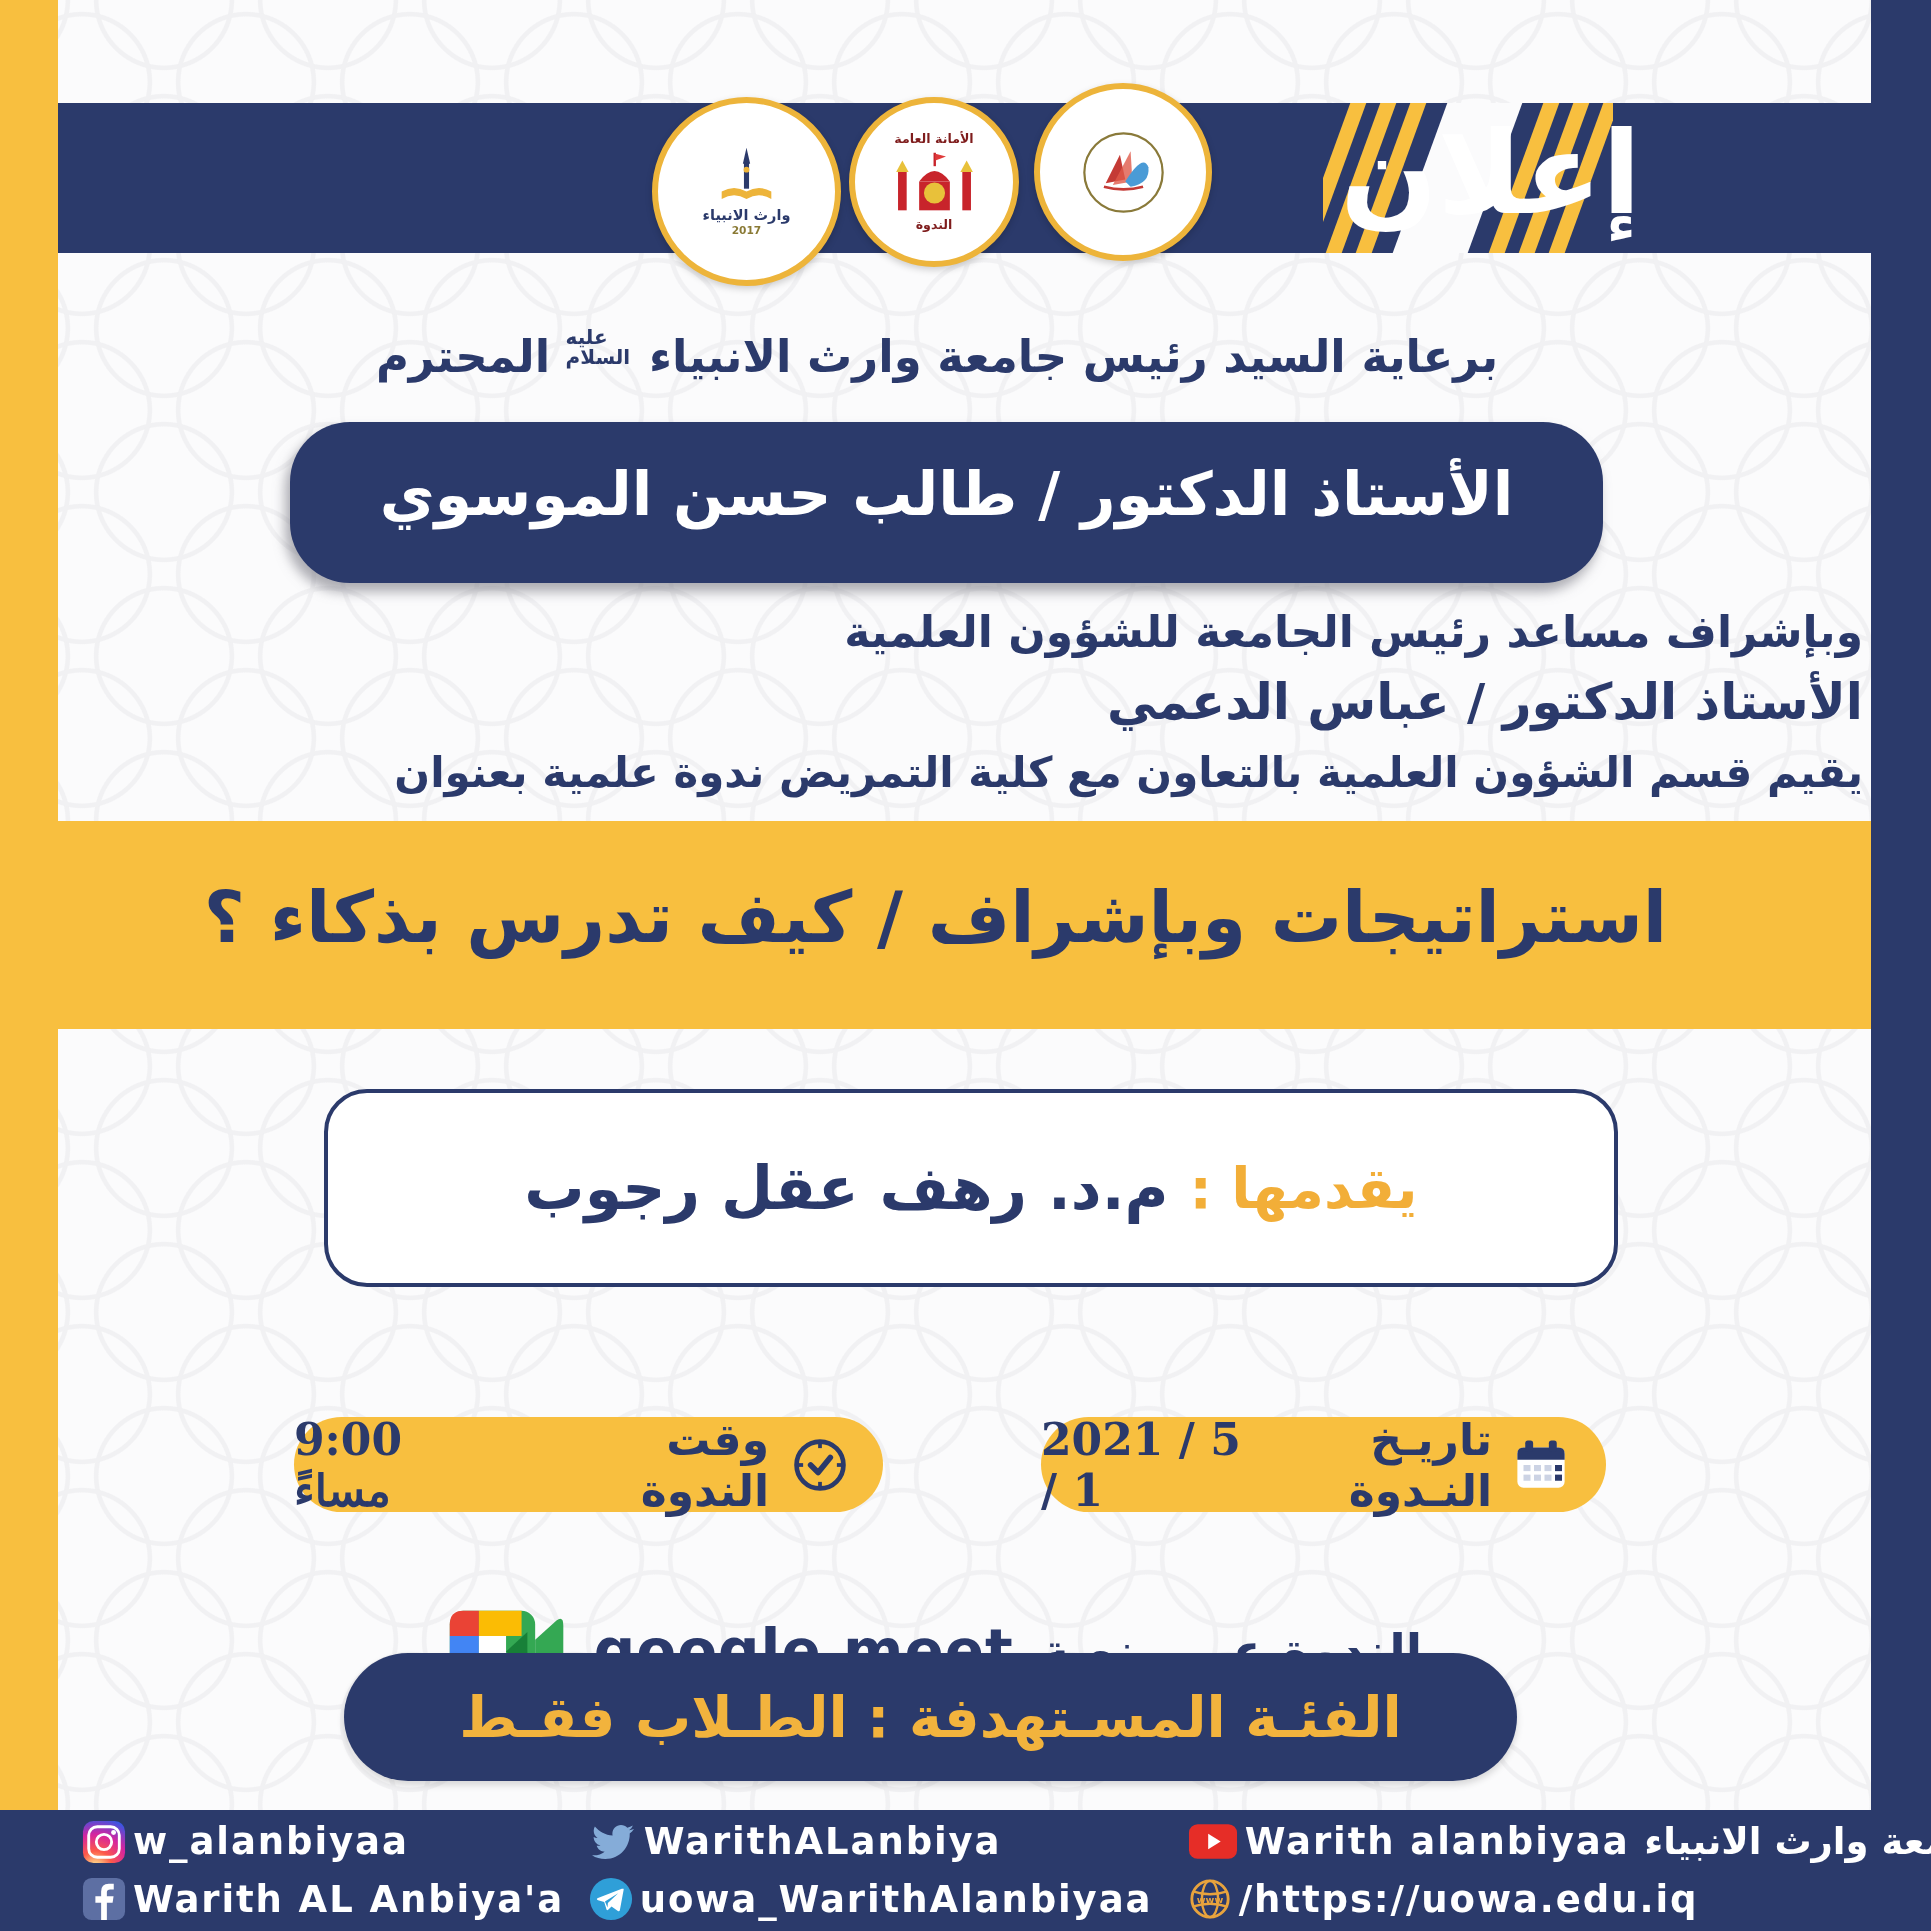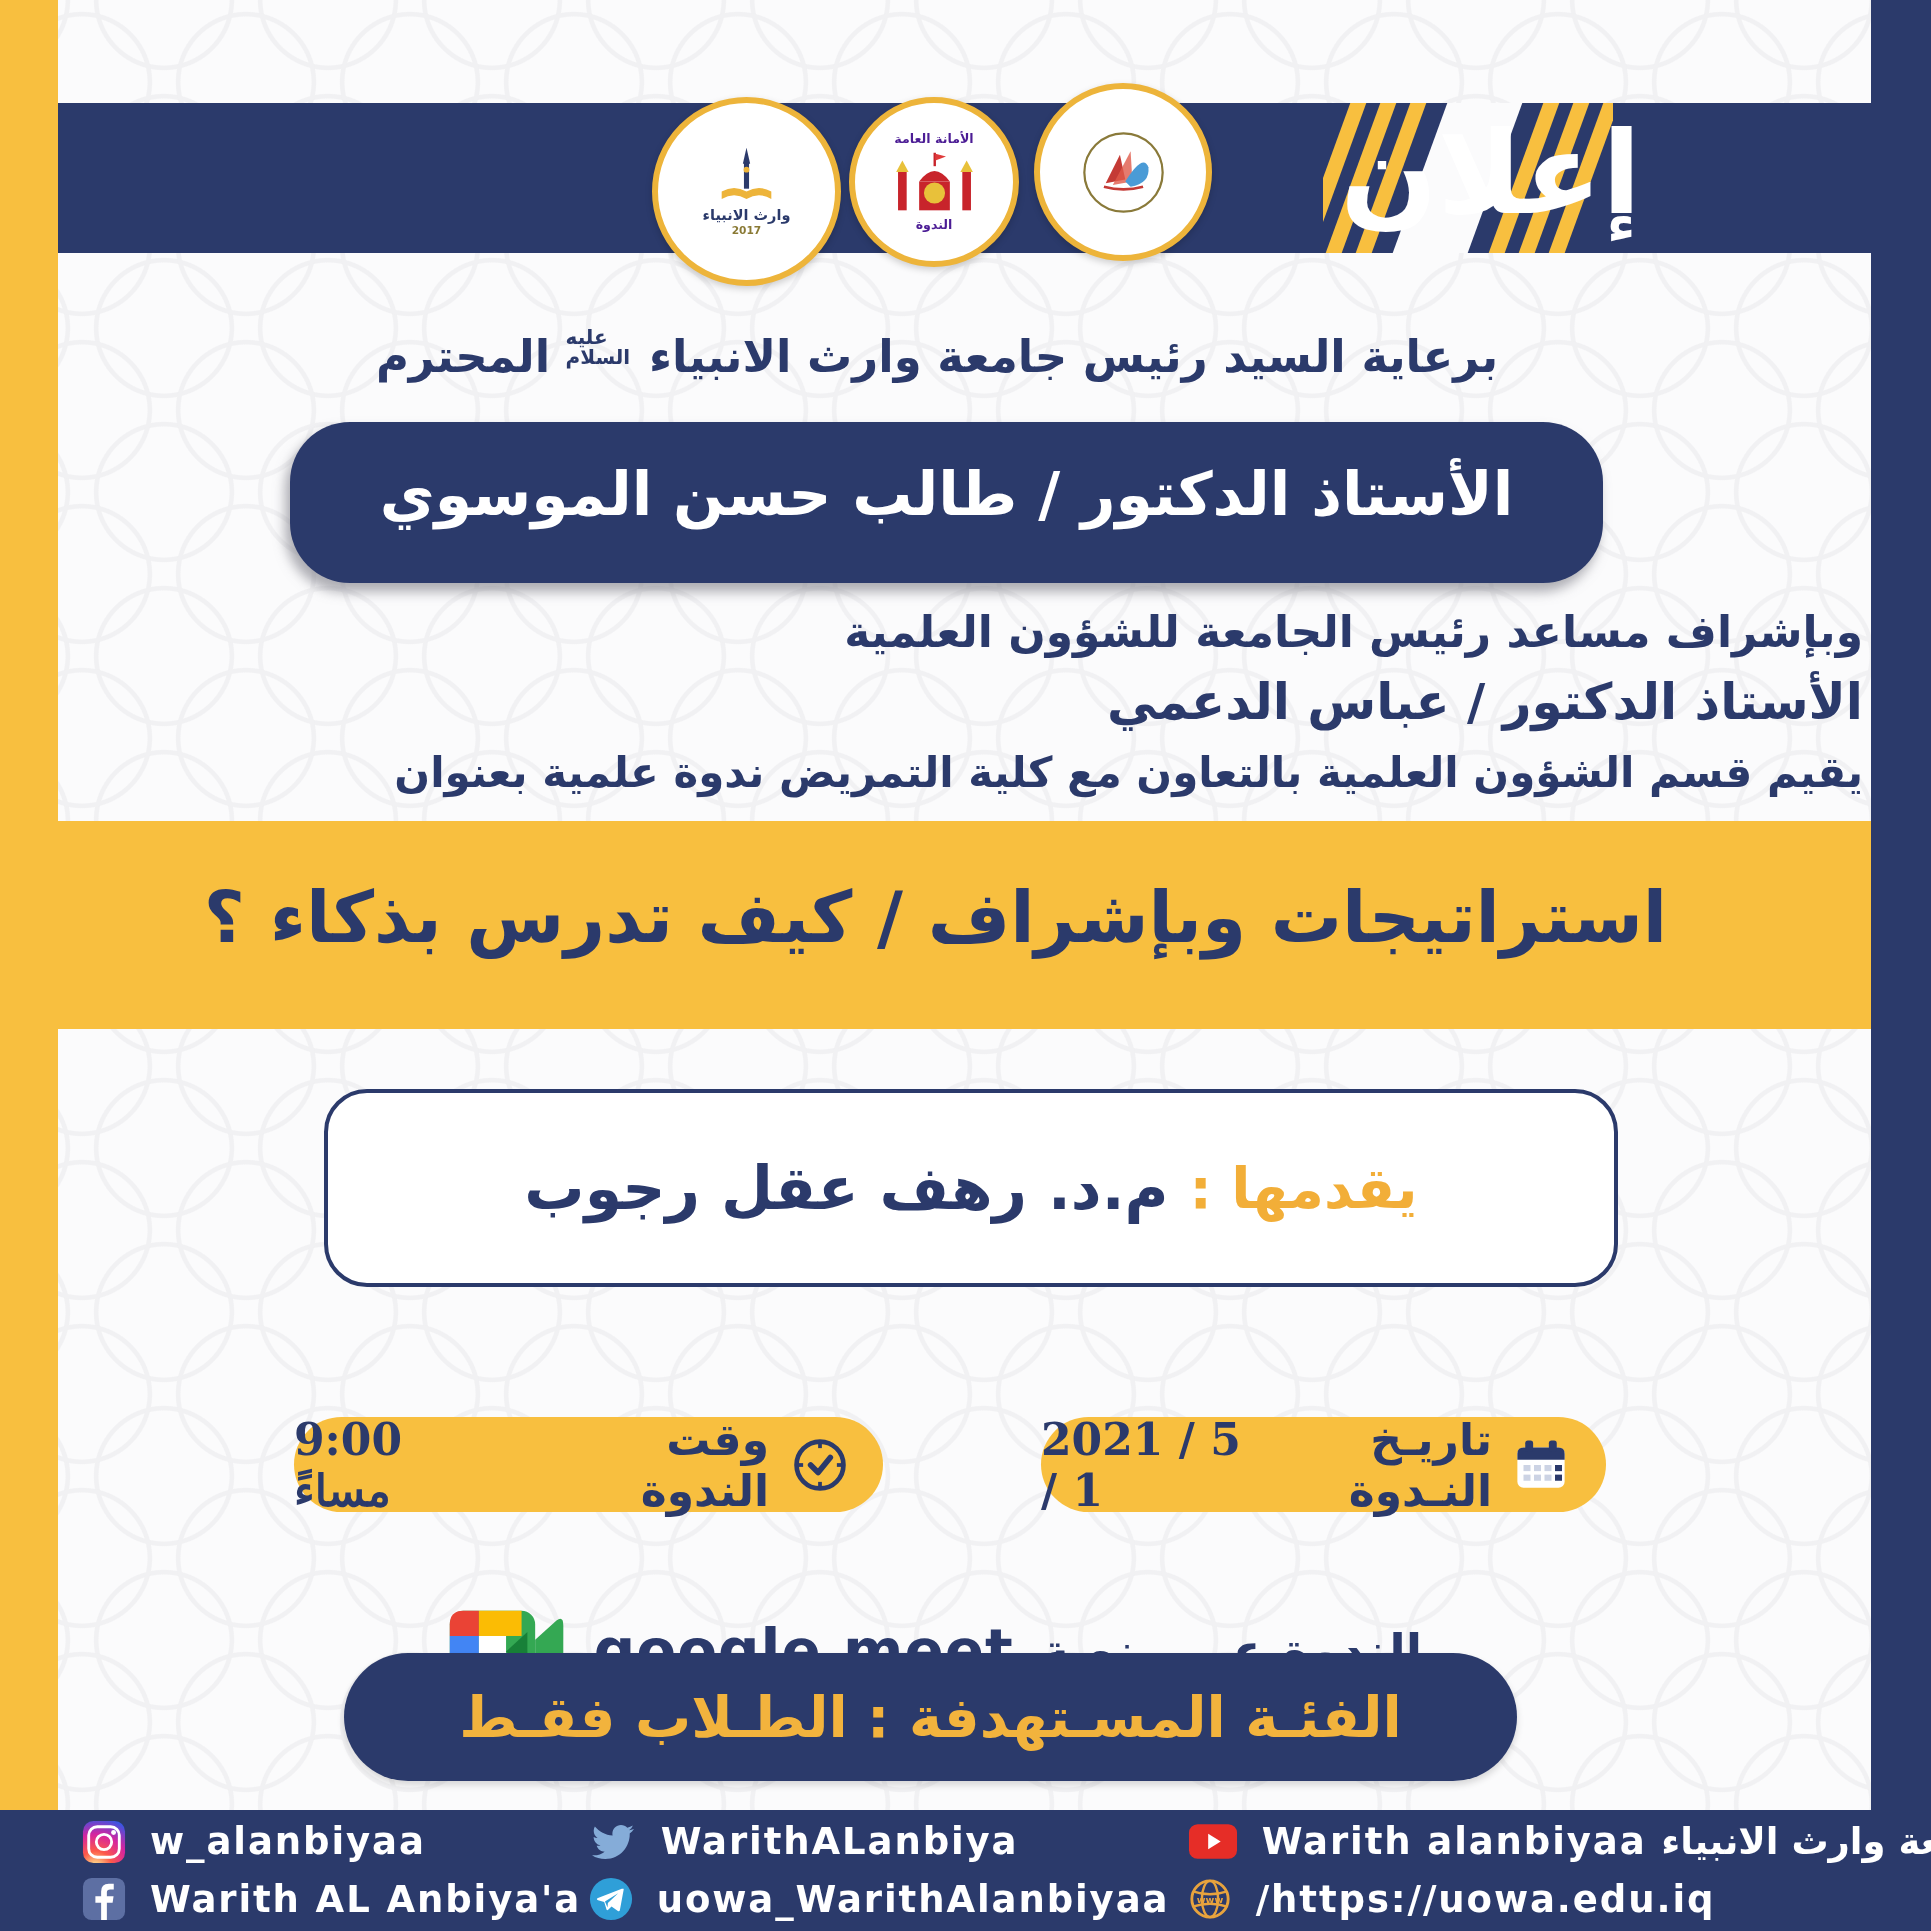--- a/index.html
+++ b/index.html
@@ -38,21 +38,21 @@
     position:absolute;border-radius:50%;background:#fff;border:6.8px solid var(--gold);
     box-shadow:0 2.9px 7.7px rgba(0,0,0,.18);display:flex;flex-direction:column;align-items:center;
     justify-content:center;text-align:center;overflow:hidden;
   }
   .logo-univ{left:652px;top:97px;width:189px;height:189px}
   .logo-shrine{left:849px;top:97px;width:170px;height:170px}
   .logo-ministry{left:1034px;top:83px;width:178px;height:178px}
   .logo svg{display:block}
   .logo .tt{font-size:14.5px;font-weight:bold;color:var(--navy);line-height:1.1}
   .logo .tt2{font-size:10.6px;font-weight:bold;color:#8a7a35;line-height:1.2}
-  .logo .tt3{font-size:12.6px;font-weight:bold;color:#4c1d95;line-height:1.15}
+  .logo .tt3{font-size:12.6px;font-weight:bold;color:#7f1d1d;line-height:1.15}
   
   .patronage{
     position:absolute;left:97px;right:154px;top:330px;direction:rtl;display:flex;
     justify-content:center;align-items:center;gap:15.4px;color:var(--navy);
     font-size:45px;font-weight:bold;
   }
   .honorific{font-size:20px;line-height:1;max-width:68px;text-align:left;transform:translateY(-9.7px)}
   .name-banner{
     position:absolute;left:290px;top:422px;width:1313px;height:161px;background:var(--navy);
     border-radius:60px;color:#fff;font-size:60px;font-weight:bold;text-align:center;
@@ -101,21 +101,21 @@
   }
   
   .footer{
     position:absolute;left:0;top:1810px;width:1931px;height:121px;background:var(--navy);
     display:flex;align-items:center;
   }
   .f-col{display:flex;flex-direction:column;gap:9.7px}
   .f-col1{width:579px;padding-left:82px}
   .f-col2{width:599px;padding-left:9.7px}
   .f-col3{width:753px;padding-left:9.7px}
-  .f-row{display:flex;align-items:center;gap:24px;height:48px}
+  .f-row{display:flex;align-items:center;gap:7px;height:48px}
   .f-row .handle{color:#fff;font-size:37px;font-weight:bold;letter-spacing:1.9px;white-space:nowrap}
   .f-row svg{flex:0 0 auto}
 </style>
 </head>
 <body>
 
 <div class="poster">
 
   <div class="stripe-left"></div>
   <div class="stripe-right"></div>

